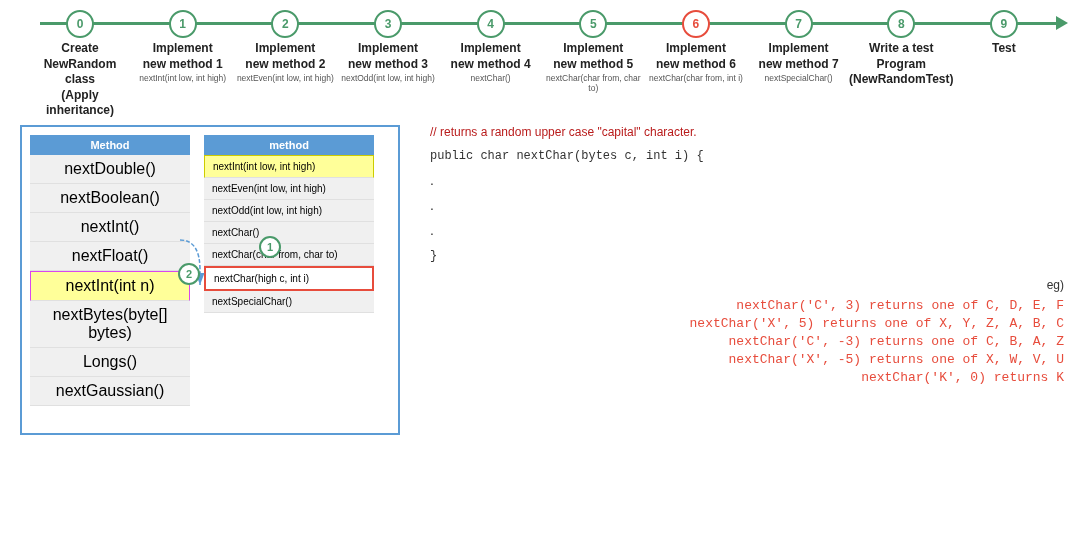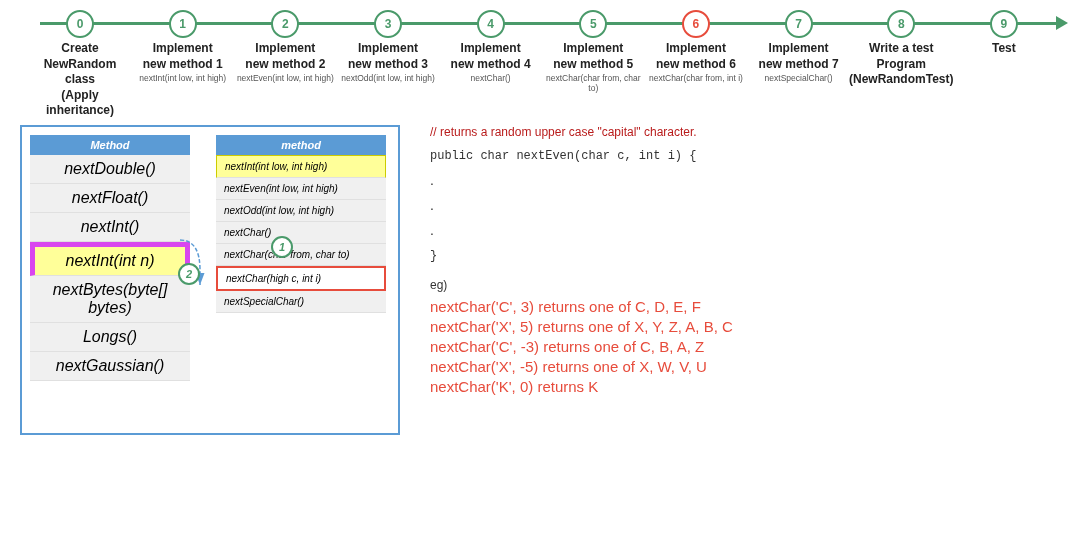--- a/index.html
+++ b/index.html
@@ -96,23 +96,22 @@
     
     .diagram-box {
       border: 2px solid #5b9bd5;
       padding: 8px;
       width: 380px;
       min-height: 310px;
       flex-shrink: 0;
     }
     .diagram-inner {
       display: flex;
-      gap: 16px;
-      position: relative;
-      font-style: italic;
+      gap: 4px;
+      position: relative;
     }
     .table-left {
       width: 160px;
       border: none;
     }
     .table-left .col-header {
       background: #5b9bd5;
       color: #fff;
       text-align: center;
       padding: 4px;
@@ -121,21 +120,21 @@
     }
     .table-left .cell {
       padding: 5px 12px;
       text-align: center;
       font-size: 16px;
       border-bottom: 1px solid #e0e0e0;
       background: #f0f0f0;
     }
     .cell-highlight-yellow {
       background: #ffff99 !important;
-      border: 5px solid #d946ef;
+      border: 1px solid #d946ef;
     }
     .table-right {
       width: 170px;
       margin-left: 10px;
       position: relative;
     }
     .table-right .col-header {
       background: #5b9bd5;
       color: #fff;
       text-align: center;
@@ -192,30 +191,32 @@
       font-family: 'Courier New', monospace;
     }
     .dots-section {
       margin: 5px 0;
       color: #333;
       font-size: 14px;
       line-height: 1.8;
     }
     .examples-section {
       margin-top: 15px;
+      text-align: right;
     }
     .example-label {
       font-size: 12px;
       color: #333;
       margin-bottom: 5px;
     }
     .example-line {
-      font-size: 15px;
+      font-size: 13px;
       color: #e74c3c;
       margin-bottom: 3px;
+      font-family: Liberation Mono, monospace;
     }
 
     .step-9 .step-circle {
       border-color: #4a9a6a;
     }
   </style>
 </head>
 <body>
 
 <div class="timeline-container">
@@ -284,22 +285,23 @@
 </div>
 
 <div class="main-content">
 
   <div class="diagram-box">
     <div class="diagram-inner">
 
       <div class="table-left">
         <div class="col-header">Method</div>
         <div class="cell">nextDouble()</div>
+        <div class="cell">nextBoolean()</div>
+        <div class="cell">nextInt()</div>
         <div class="cell">nextFloat()</div>
-        <div class="cell">nextInt()</div>
         <div class="cell cell-highlight-yellow">nextInt(int n)</div>
         <div class="cell">nextBytes(byte[] bytes)</div>
         <div class="cell">Longs()</div>
         <div class="cell">nextGaussian()</div>
       </div>
 
       <div class="circle-annotation" style="left: 148px; top: 128px;">2</div>
 
       <svg style="position:absolute; left:130px; top:75px; width:60px; height:80px; z-index:5; overflow:visible;">
         <defs>
@@ -324,21 +326,21 @@
 
         <div class="cell cell-highlight-red">nextChar(high c, int i)</div>
         <div class="cell">nextSpecialChar()</div>
       </div>
 
     </div>
   </div>
 
   <div class="right-content">
     <div class="comment-line">// returns a random upper case "capital" character.</div>
-    <div class="code-line">public char nextEven(char c, int i) {</div>
+    <div class="code-line">public char nextChar(bytes c, int i) {</div>
 
     <div class="dots-section">
       <div>.</div>
       <div>.</div>
       <div>.</div>
     </div>
 
     <div class="code-line">}</div>
 
     <div class="examples-section">

